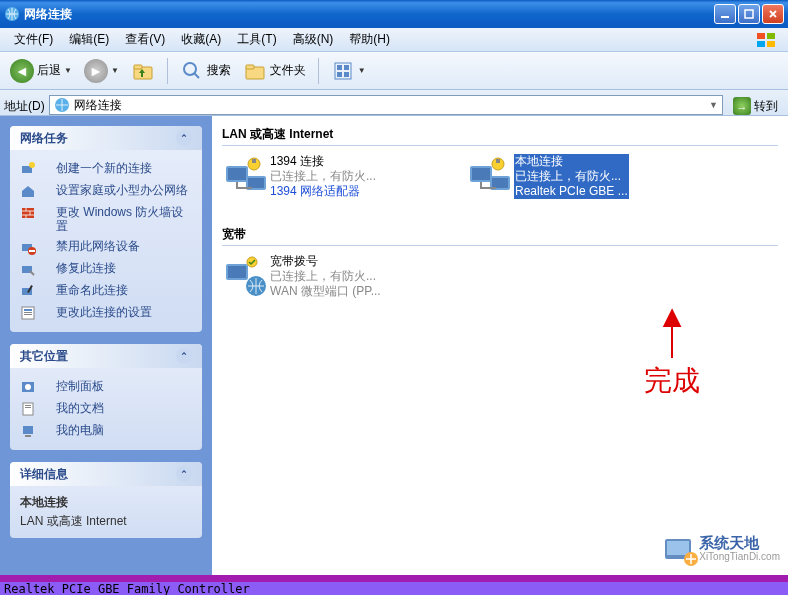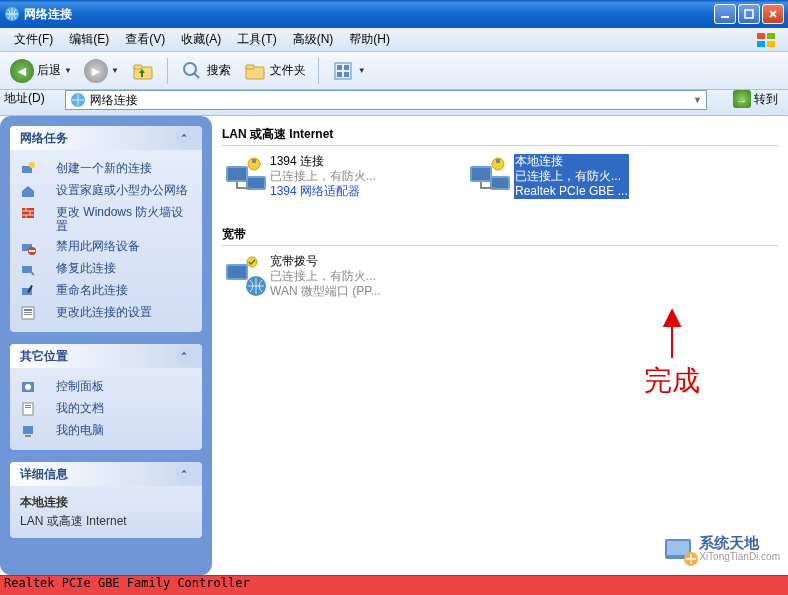--- a/index.html
+++ b/index.html
@@ -18,28 +18,28 @@
 .menubar .logo { margin-left: auto; width: 28px; height: 20px; }
 
 .toolbar { height: 38px; background: linear-gradient(#f4f8fd,#e0ebf8); border-bottom: 1px solid #a8c0e0; display: flex; align-items: center; padding: 0 6px; gap: 4px; }
 .tb-btn { display: flex; align-items: center; gap: 3px; padding: 2px 4px; cursor: default; }
 .tb-icon { width: 24px; height: 24px; border-radius: 50%; display: flex; align-items: center; justify-content: center; font-size: 14px; }
 .tb-back { background: radial-gradient(#7fc060,#3a8020); color: #fff; }
 .tb-fwd { background: radial-gradient(#d0d0d0,#909090); color: #fff; }
 .tb-sep { width: 1px; height: 26px; background: #b0c0d8; margin: 0 4px; }
 .tb-dd { font-size: 8px; color: #333; }
 
-.addressbar { height: 26px; background: linear-gradient(#e8f0fa,#d8e6f6); border-bottom: 1px solid #a8c0e0; display: flex; align-items: flex-start; padding: 0 4px; gap: 20px; }
+.addressbar { height: 26px; background: linear-gradient(#e8f0fa,#d8e6f6); border-bottom: 1px solid #a8c0e0; display: flex; align-items: flex-end; padding: 0 4px; gap: 4px; }
 .addr-input { flex: 1; height: 20px; border: 1px solid #7f9db9; background: #fff; display: flex; align-items: center; padding: 0 4px; gap: 4px; }
 .addr-go { display: flex; align-items: center; gap: 3px; padding: 0 6px; }
 .go-icon { width: 18px; height: 18px; background: radial-gradient(#8fd060,#3a8020); border-radius: 3px; color: #fff; display: flex; align-items: center; justify-content: center; font-size: 11px; }
 
 .content { display: flex; height: calc(100% - 28px - 24px - 38px - 26px - 20px); }
 
-.sidebar { width: 212px; background: #6f97d8; padding: 10px; overflow: hidden; border-radius: 11px; }
+.sidebar { width: 212px; background: #6f97d8; padding: 10px; overflow: hidden; }
 .panel { background: linear-gradient(#e8eefb,#d0ddf3); border-radius: 4px; margin-bottom: 12px; overflow: hidden; }
 .panel-hdr { height: 24px; background: linear-gradient(90deg,#fff,#c8d8f0); display: flex; align-items: center; padding: 0 10px; font-weight: bold; color: #2a4a8a; border-radius: 4px 4px 0 0; }
 .panel-hdr .chev { margin-left: auto; width: 16px; height: 16px; border-radius: 50%; background: #c8d8f0; display: flex; align-items: center; justify-content: center; font-size: 9px; color: #2a4a8a; }
 .panel-body { padding: 8px 10px; }
 .panel-item { display: flex; align-items: flex-start; gap: 20px; padding: 3px 0; color: #2a4a8a; cursor: pointer; }
 .pi-icon { width: 16px; height: 16px; flex-shrink: 0; }
 .panel-item span { line-height: 14px; }
 .details-body { padding: 8px 10px; color: #333; }
 .details-body .dt { font-weight: bold; margin-bottom: 2px; }
 
@@ -50,21 +50,21 @@
 .conn-icon { width: 48px; height: 48px; position: relative; flex-shrink: 0; }
 .conn-text { line-height: 15px; }
 .conn-text .ln { white-space: nowrap; overflow: hidden; text-overflow: ellipsis; max-width: 150px; }
 .selected .conn-text .ln { background: #316ac5; color: #fff; padding: 0 1px; }
 
 .annotation { position: absolute; left: 432px; top: 190px; text-align: center; }
 .arrow-up { color: #d00; font-size: 32px; line-height: 20px; }
 .arrow-line { width: 2px; height: 32px; background: #d00; margin: 0 auto; }
 .anno-text { color: #d00; font-size: 28px; font-family: "SimSun"; margin-top: 4px; }
 
-.statusbar { position: absolute; bottom: 0; left: 0; right: 0; height: 20px; background: #ef4444; border-top: 1px solid #a21caf; display: flex; padding: 0 4px; font-family: "宋体", monospace; }
+.statusbar { position: absolute; bottom: 0; left: 0; right: 0; height: 20px; background: #8b5cf6; border-top: 7px solid #a21caf; display: flex; padding: 0 4px; font-family: "宋体", monospace; }
 
 .watermark { position: absolute; right: 8px; bottom: 26px; display: flex; align-items: center; opacity: 0.85; }
 .wm-icon { width: 38px; height: 38px; }
 .wm-text { line-height: 14px; }
 .wm-text .wm1 { font-weight: bold; color: #1a4a9a; font-size: 15px; }
 .wm-text .wm2 { color: #888; font-size: 10px; }
 
 svg { display: block; }
 </style>
 </head>

